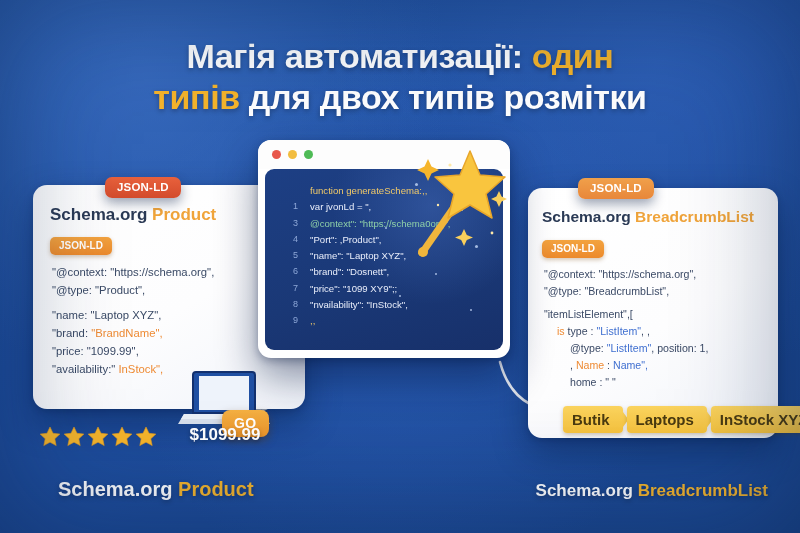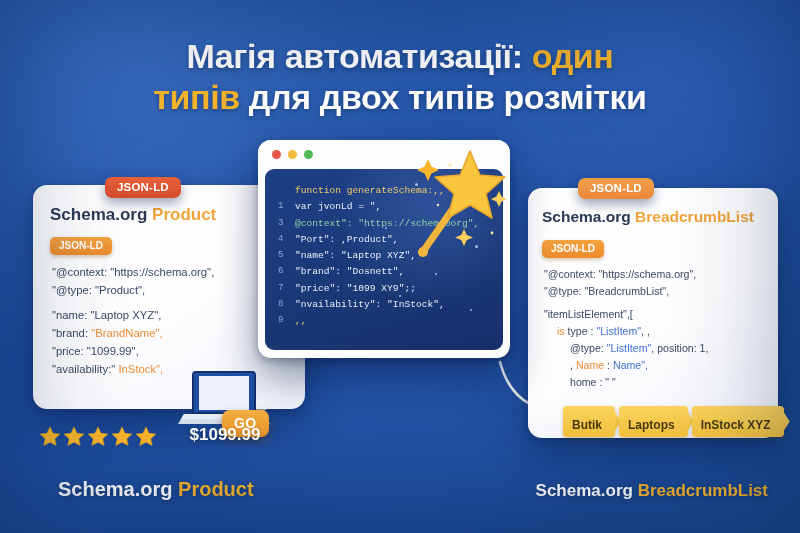--- a/index.html
+++ b/index.html
@@ -98,22 +98,22 @@
   .d3{left:46px;background:#4fbb56;}
   .win-body{
     position:absolute;left:7px;right:7px;top:29px;bottom:8px;
     background:
       radial-gradient(circle at 70% 20%, rgba(70,110,190,.45) 0%, rgba(70,110,190,0) 45%),
       linear-gradient(165deg,#1d3f84 0%,#1a3876 60%,#17306a 100%);
     border-radius:9px;
     overflow:hidden;
   }
   .code{
-    position:absolute;left:13px;top:14px;right:4px;
-    font-family:Liberation Mono, monospace;
+    position:absolute;left:28px;top:14px;right:4px;
+    font-family:Liberation Sans, sans-serif;
     font-size:9.6px;line-height:1.70;
     white-space:nowrap;
   }
   .cl{display:block;position:relative;padding-left:17px;}
   .ln{position:absolute;left:0;color:#8ea8d8;font-size:9px;}
   .c-y{color:#f0c969;}
   .c-w{color:#e9eefb;}
   .c-g{color:#8fd0a8;}
 
   
@@ -137,22 +137,22 @@
     color:#ffffff;font-size:17px;font-weight:600;
     text-shadow:0 2px 4px rgba(0,0,0,.35);
   }
   .stars{position:absolute;left:38px;top:425px;width:120px;height:24px;}
 
   
   .crumbs{position:absolute;left:563px;top:406px;display:flex;gap:4px;}
   .crumb{
     position:relative;
     background:linear-gradient(180deg,#fbd45f 0%,#f6c33d 100%);
-    color:#4a3a10;font-size:12px;font-weight:600;
-    padding:12px 13px 5px 9px;
+    color:#4a3a10;font-size:15px;font-weight:600;
+    padding:5px 13px 5px 9px;
     border-radius:4px;
     box-shadow:0 2px 4px rgba(90,60,10,.28);
     white-space:nowrap;
     text-align:center;
   }
   .crumb:after{
     content:"";position:absolute;right:-6px;top:0;bottom:0;width:10px;
     background:inherit;
     clip-path:polygon(0 0,100% 50%,0 100%);
   }

